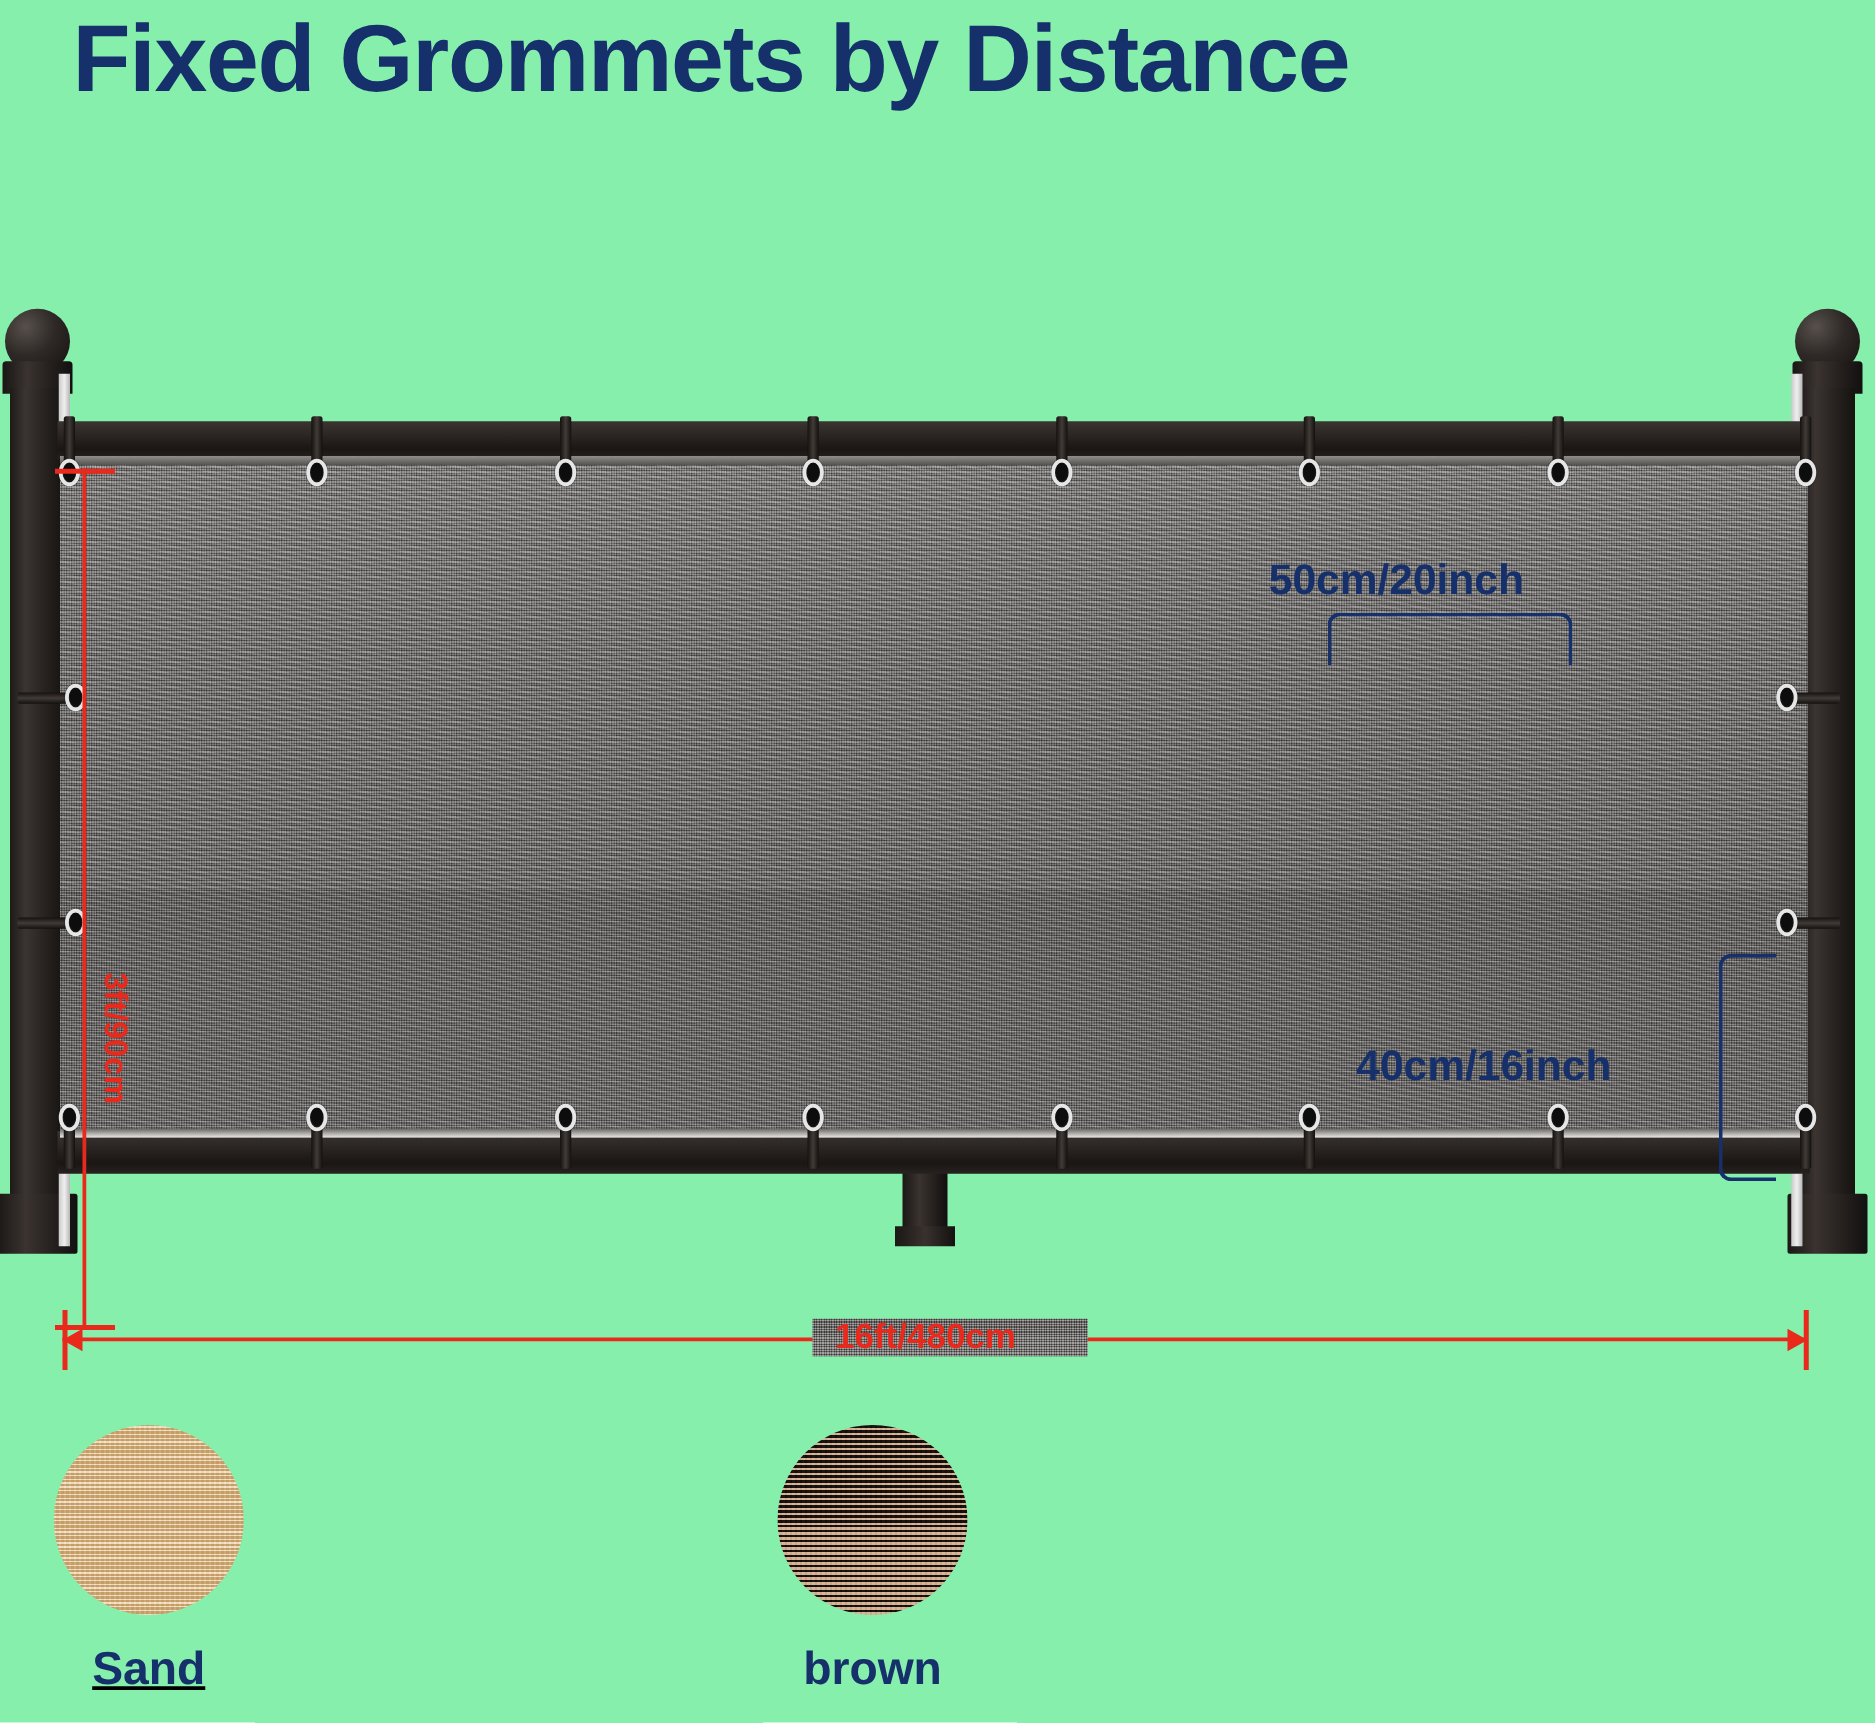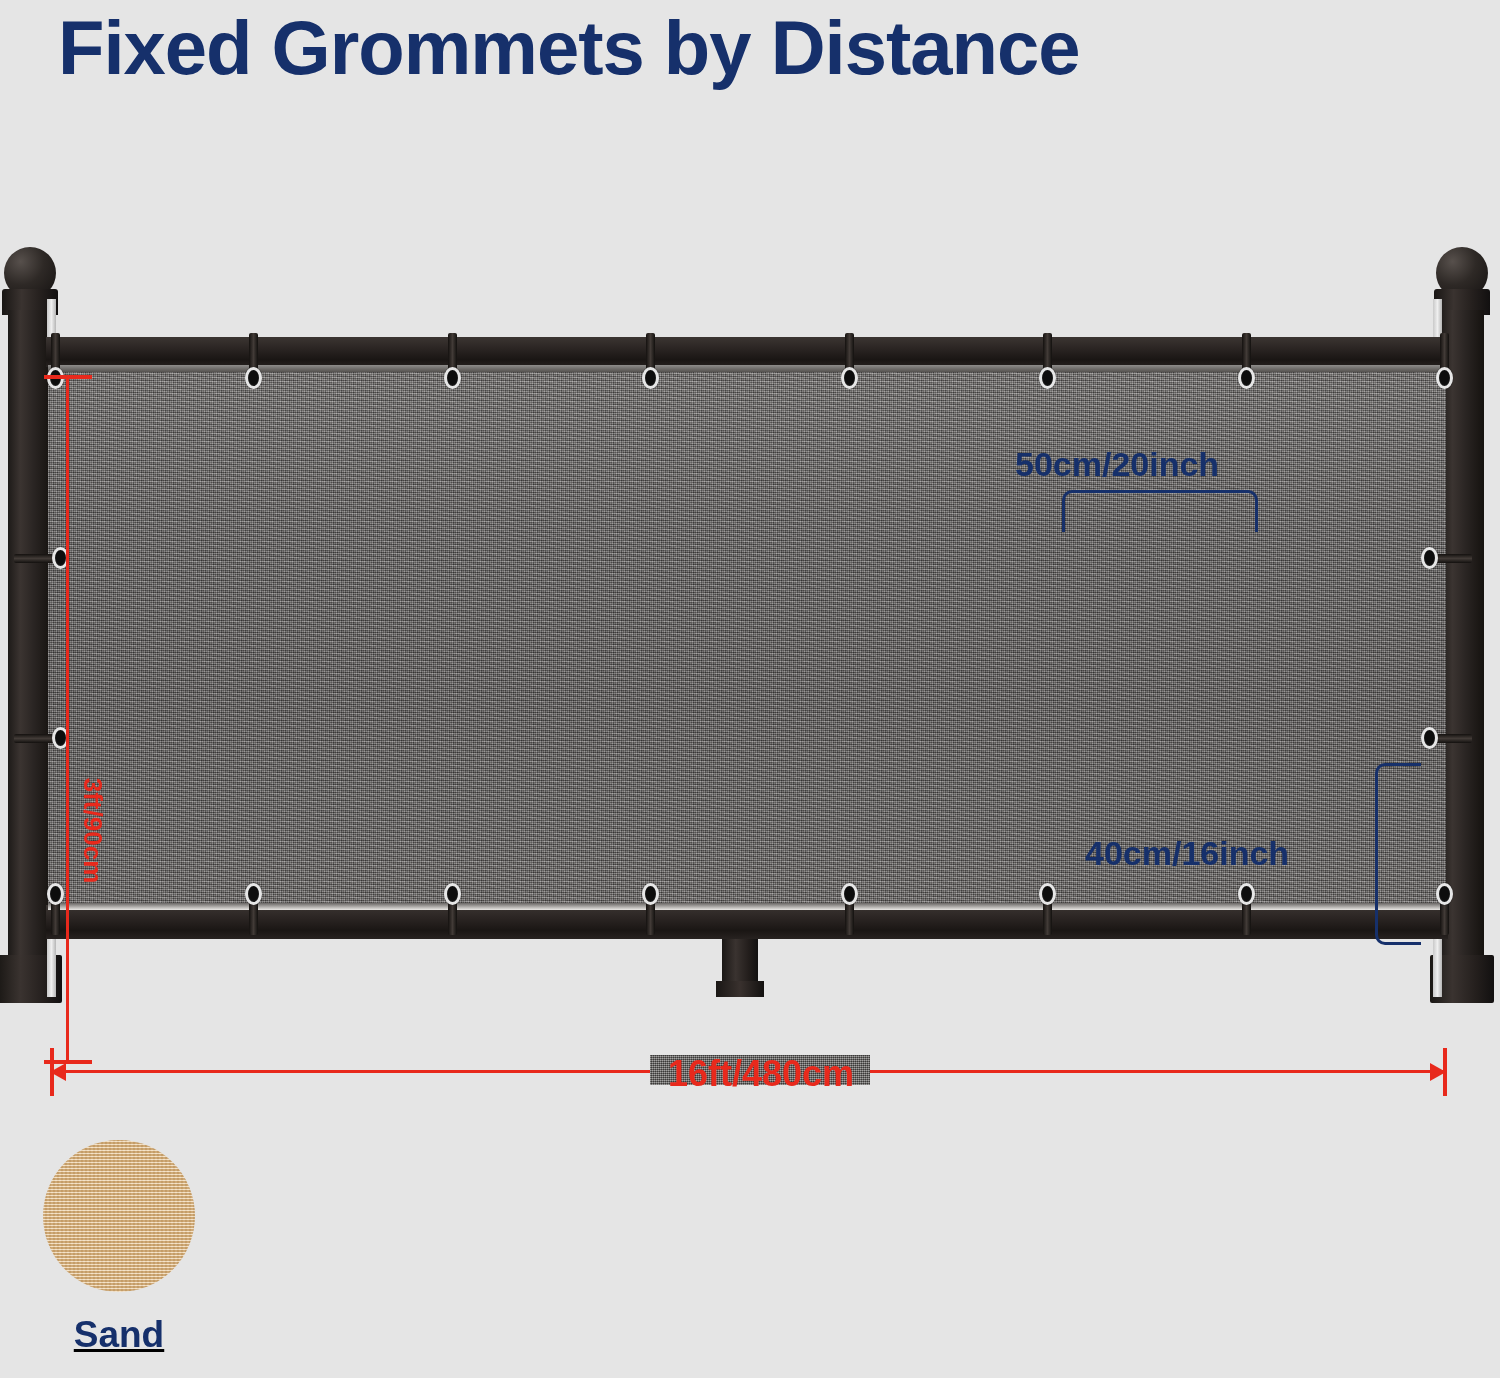--- a/index.html
+++ b/index.html
@@ -2,21 +2,21 @@
 <html><head>
 <meta charset="utf-8">
 <style>
   * { box-sizing: border-box; margin: 0; padding: 0; }
   html, body {
     width: 1500px; height: 1378px;
     background: #FEFEFE;
     font-family: "Liberation Sans", sans-serif;
     overflow: hidden;
   }
-  #page { position: relative; width: 1500px; height: 1378px; background: #e5e5e5; }
+  #page { position: relative; width: 1500px; height: 1378px; background: #86efac; }
 
   
   .title {
     position: absolute; left: 58px; top: 4px;
     font-size: 76px; font-weight: bold; letter-spacing: -1px;
     color: #16306B; white-space: nowrap;
   }
   .subtitle {
     position: absolute; left: 62px; top: 100px;
     font-size: 48px; font-weight: normal; color: #16306B; white-space: nowrap;
@@ -150,21 +150,21 @@
   #red-h-cap-r{ left: 1443px;top: 833px; width: 4px;  height: 48px; }
   #red-h-mask {
     position: absolute; left: 650px; top: 840px; width: 220px; height: 30px;
     z-index: 8;
     background-color: #6d6b69;
     background-image:
       repeating-linear-gradient(0deg, rgba(255,255,255,.22) 0 1px, rgba(0,0,0,.26) 1px 2px),
       repeating-linear-gradient(90deg, rgba(255,255,255,.20) 0 1px, rgba(0,0,0,.28) 1px 2px);
   }
   #label-width {
-    position: absolute; left: 668px; top: 838px; font-size: 36px; font-weight: bold;
+    position: absolute; left: 668px; top: 838px; font-size: 28px; font-weight: bold;
     color: #E8291C; white-space: nowrap; z-index: 9;
   }
   #label-height {
     position: absolute; left: 40px; top: 600px; font-size: 26px; font-weight: bold;
     color: #E8291C; white-space: nowrap; z-index: 9;
     transform: rotate(90deg); transform-origin: center center;
   }
   .red-arrow {
     position: absolute; width: 0; height: 0; z-index: 9;
     border-top: 9px solid transparent; border-bottom: 9px solid transparent;
@@ -297,15 +297,19 @@
     <div class="red-arrow" id="arrow-r"></div>
     <div id="red-h-mask"></div>
     <div id="label-width">16ft/480cm</div>
   </div>
 
   <div id="swatches">
       <div class="swatch-wrap" style="left: 34px; text-decoration: underline;">
         <div class="swatch sw-sand"></div>
         <div class="sw-label">Sand</div>
       </div>
+      <div class="swatch-wrap" style="left: 613px;">
+        <div class="swatch sw-brown"></div>
+        <div class="sw-label">brown</div>
+      </div>
     </div>
 
 </div>
 
 </body></html>

